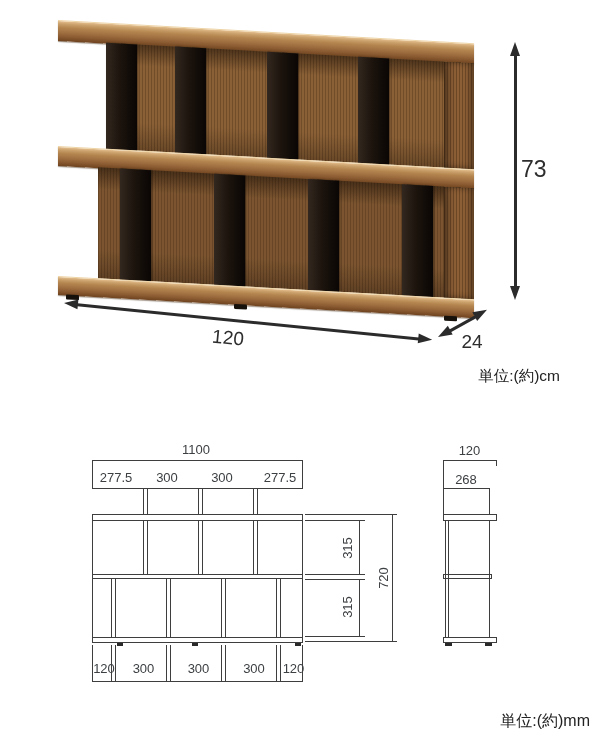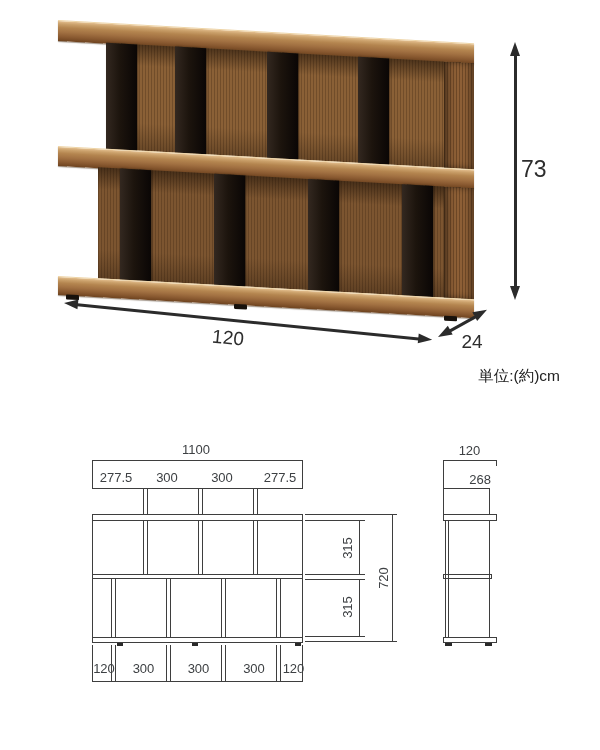--- a/index.html
+++ b/index.html
@@ -169,25 +169,26 @@
     <div class="ln" style="left:391.5px;top:514.5px;width:1px;height:127px;"></div>
     <div class="vlbl" style="left:327.5px;top:540.5px;">315</div>
     <div class="vlbl" style="left:327.5px;top:599.5px;">315</div>
     <div class="vlbl" style="left:363.5px;top:571px;">720</div>
   </div>
 
   <div>
     <div class="lbl" style="left:444.5px;top:444px;width:50px;">120</div>
     <div class="bx bT bL" style="left:442.5px;top:460px;width:54px;height:54.5px;"></div>
     <div class="ln" style="left:495.5px;top:460px;width:1px;height:6px;"></div>
-    <div class="lbl" style="left:441px;top:472.5px;width:50px;text-align:right;">268</div>
+    <div class="lbl" style="left:441px;top:472.5px;width:50px;">268</div>
     <div class="bx bT bR" style="left:442.5px;top:488px;width:47.5px;height:26.5px;"></div>
     <div class="bx bA" style="left:442.5px;top:514px;width:54px;height:7px;"></div>
     <div class="bx bL bR" style="left:448px;top:521px;width:42px;height:115.5px;"></div>
     <div class="ln" style="left:444.5px;top:521px;width:1px;height:115.5px;"></div>
     <div class="bx bA" style="left:442.5px;top:573.5px;width:49px;height:5.5px;"></div>
     <div class="bx bA" style="left:442.5px;top:636.5px;width:54px;height:6px;"></div>
     <div class="ft" style="left:445px;top:642.5px;width:7px;height:3.5px;"></div>
     <div class="ft" style="left:485px;top:642.5px;width:7px;height:3.5px;"></div>
   </div>
 
+  <div class="unit-note" style="right:10px;top:711px;font-size:16px;">単位:(約)mm</div>
 
 </div>
 
 </body></html>

